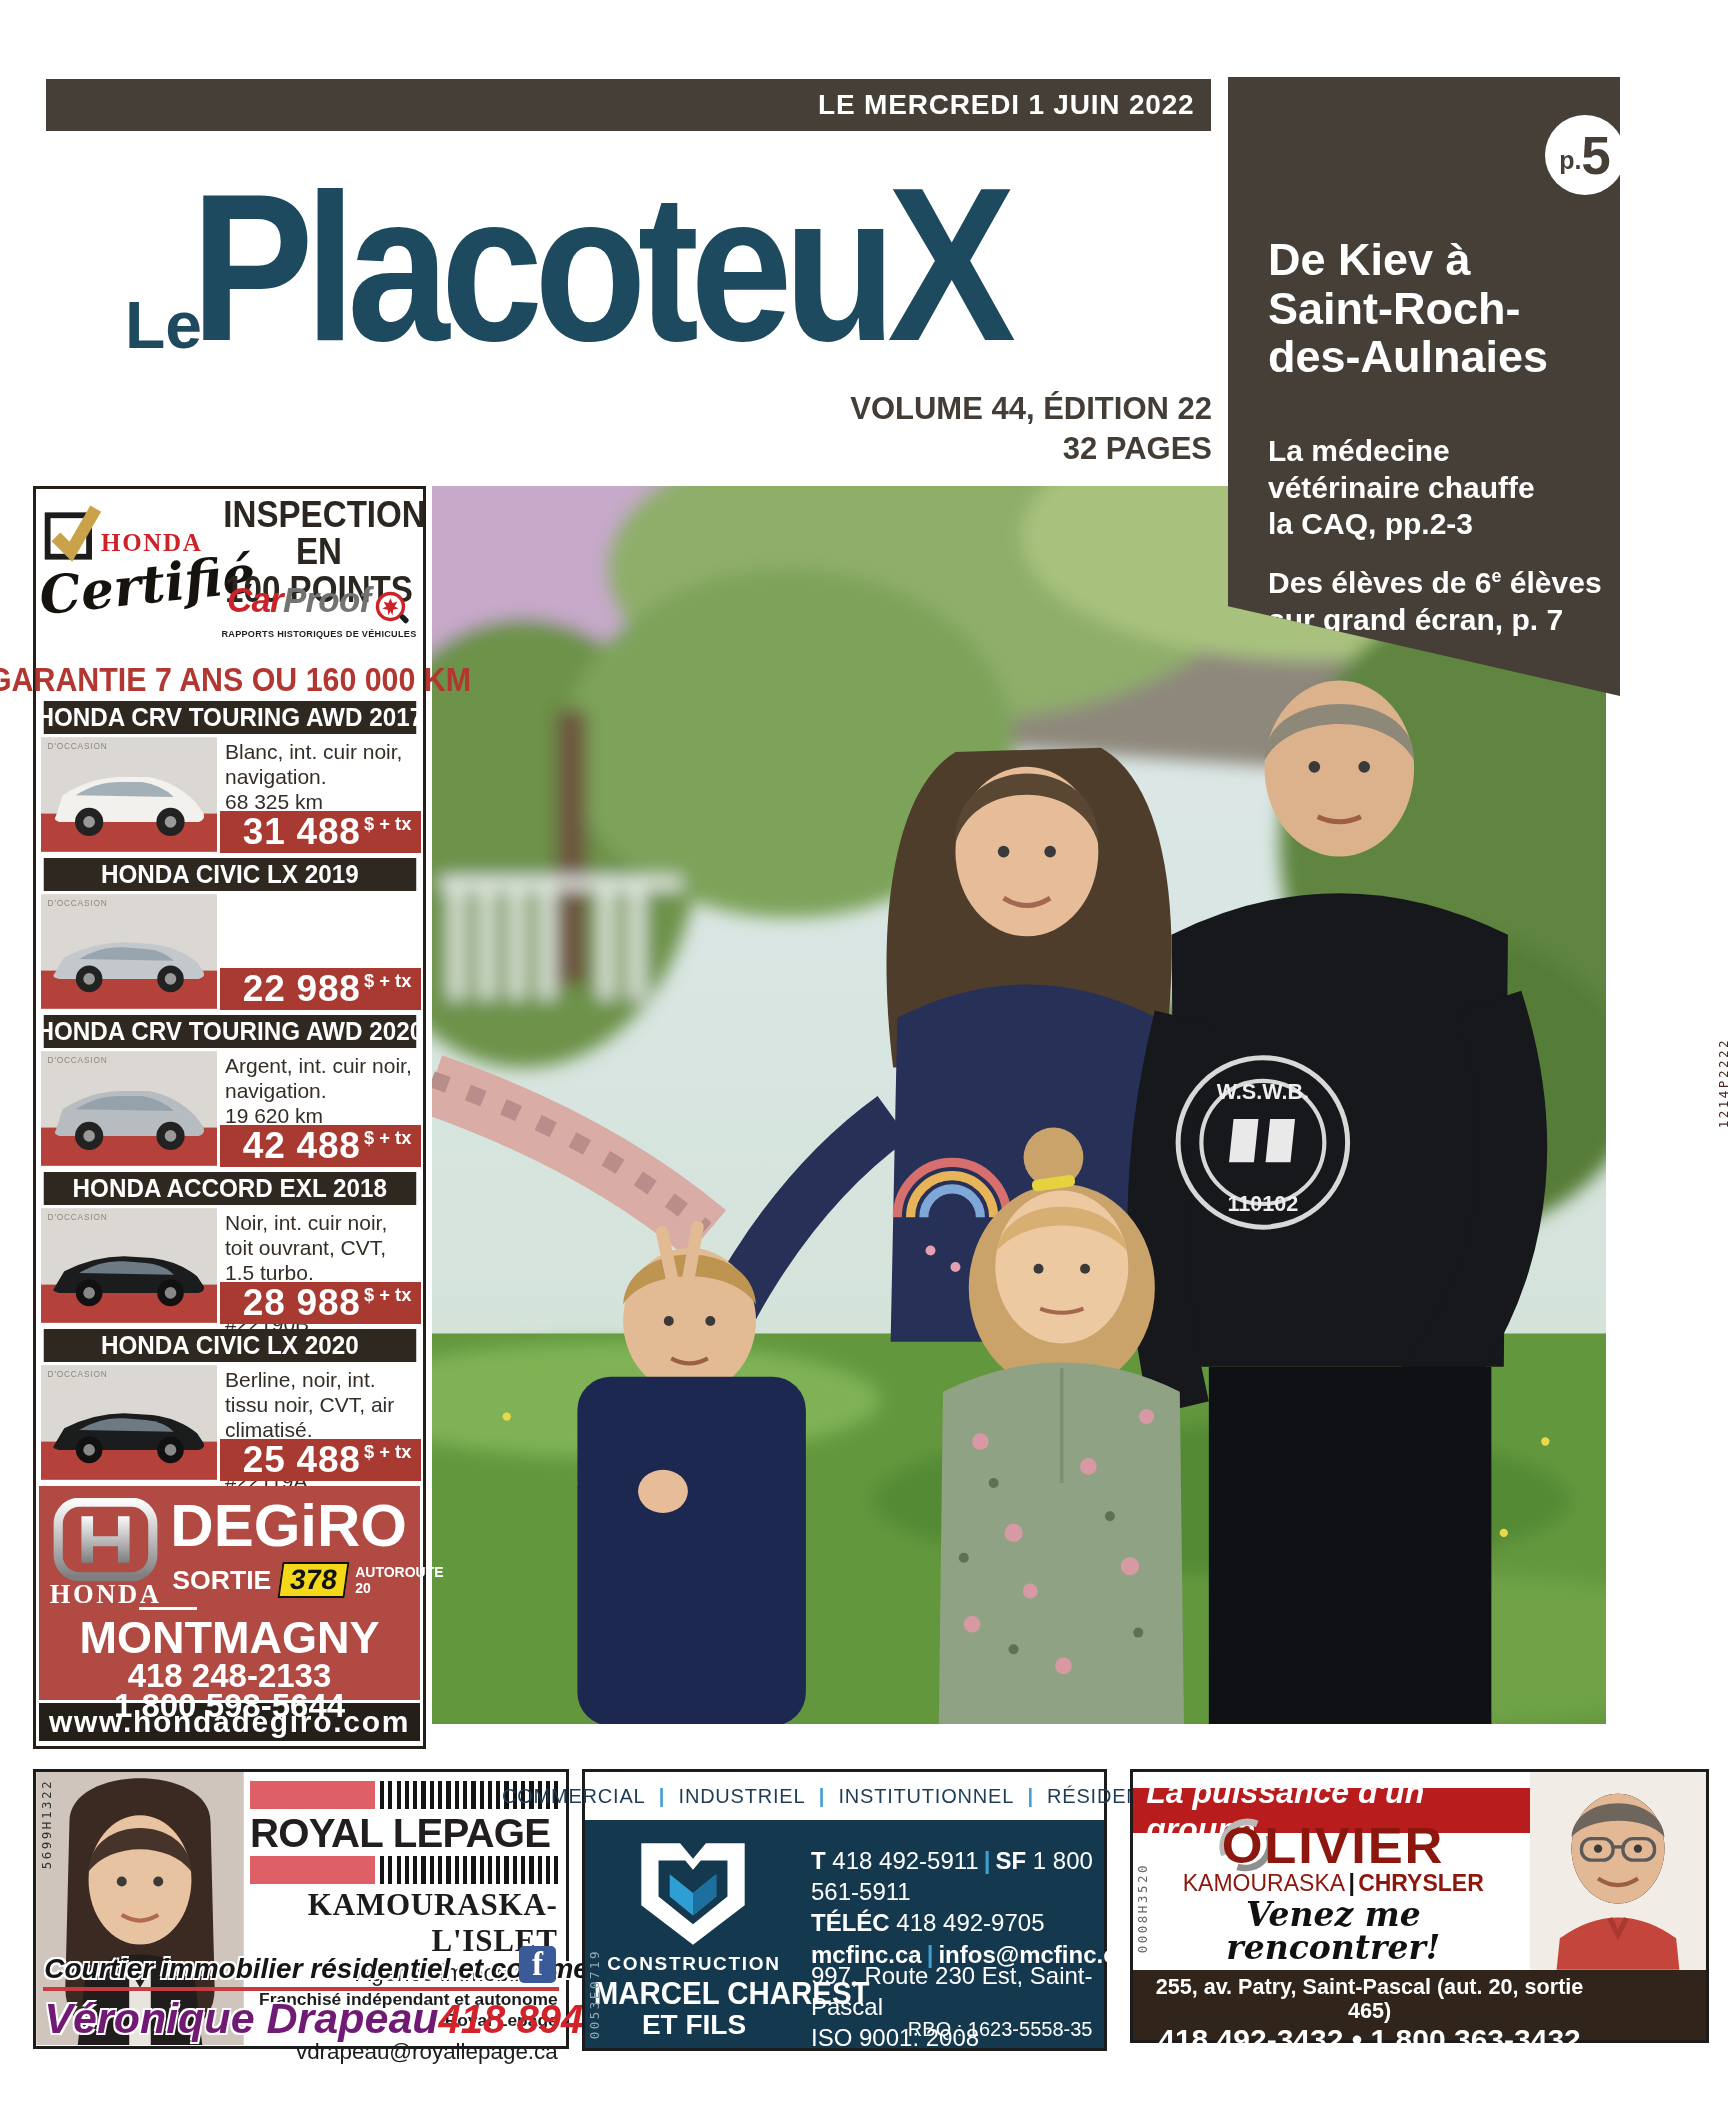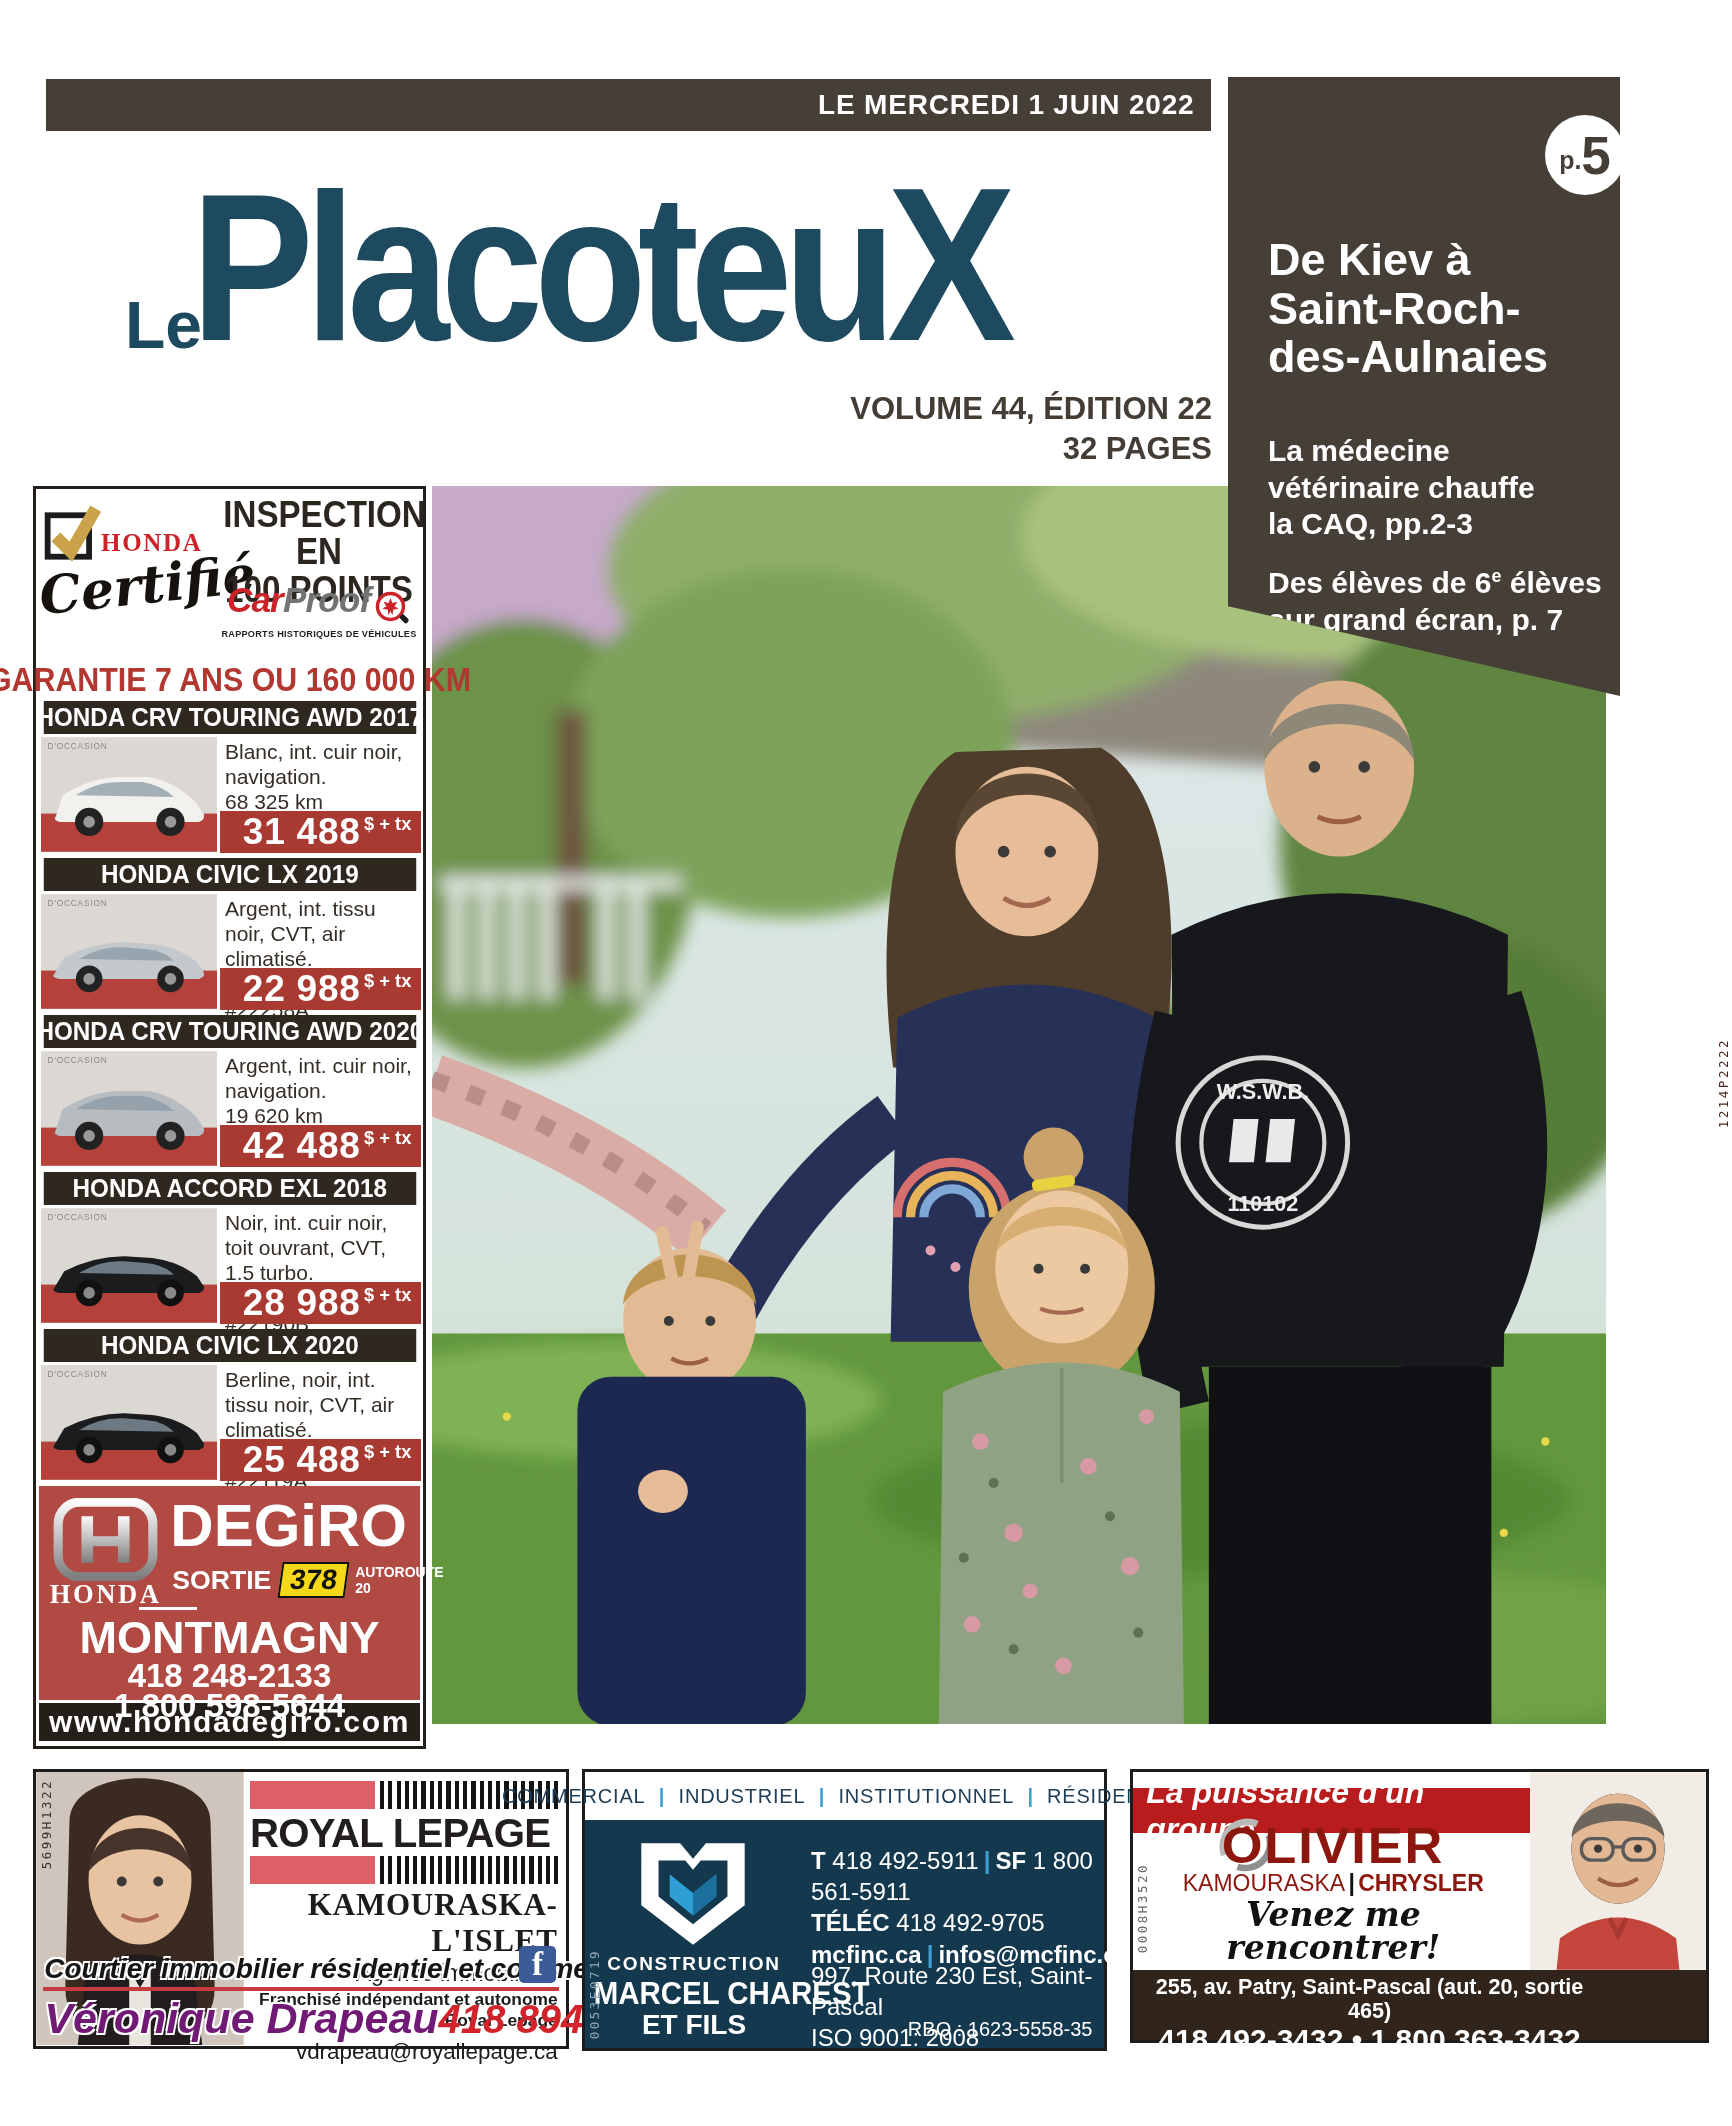--- a/index.html
+++ b/index.html
@@ -381,25 +381,20 @@
             <rect x="0" y="0" width="212" height="138" fill="#dbd7d2"></rect>
             <rect x="0" y="92" width="212" height="46" fill="#b5423a"></rect>
             <path d="M16,96 L28,76 Q64,58 100,58 L134,60 Q166,64 188,82 L196,94 Q198,100 190,102 L22,102 Q12,100 16,96 Z" fill="#c3c8cc"></path>
             <path d="M46,78 Q72,62 100,64 L126,66 Q148,68 160,80 Z" fill="#8a99a6" opacity=".75"></path>
             <circle cx="58" cy="102" r="16" fill="#222"></circle>
               <circle cx="156" cy="102" r="16" fill="#222"></circle>
             <circle cx="58" cy="102" r="7" fill="#999"></circle>
               <circle cx="156" cy="102" r="7" fill="#999"></circle>
           </svg>
         </div>
-        <div class="h-details">
-          <div>Argent, int. tissu noir, CVT, air climatisé.</div>
-          <div>55 450 km</div>
-          <div>#22258A</div>
-        </div>
         <div class="h-price">
           <span class="num">22 988</span>
           <span class="tx">$ + tx</span>
         </div>
       </div>
     </div>
 
     <div class="h-listing">
       <div class="h-title">HONDA CRV TOURING AWD 2020</div>
       <div class="h-body">

